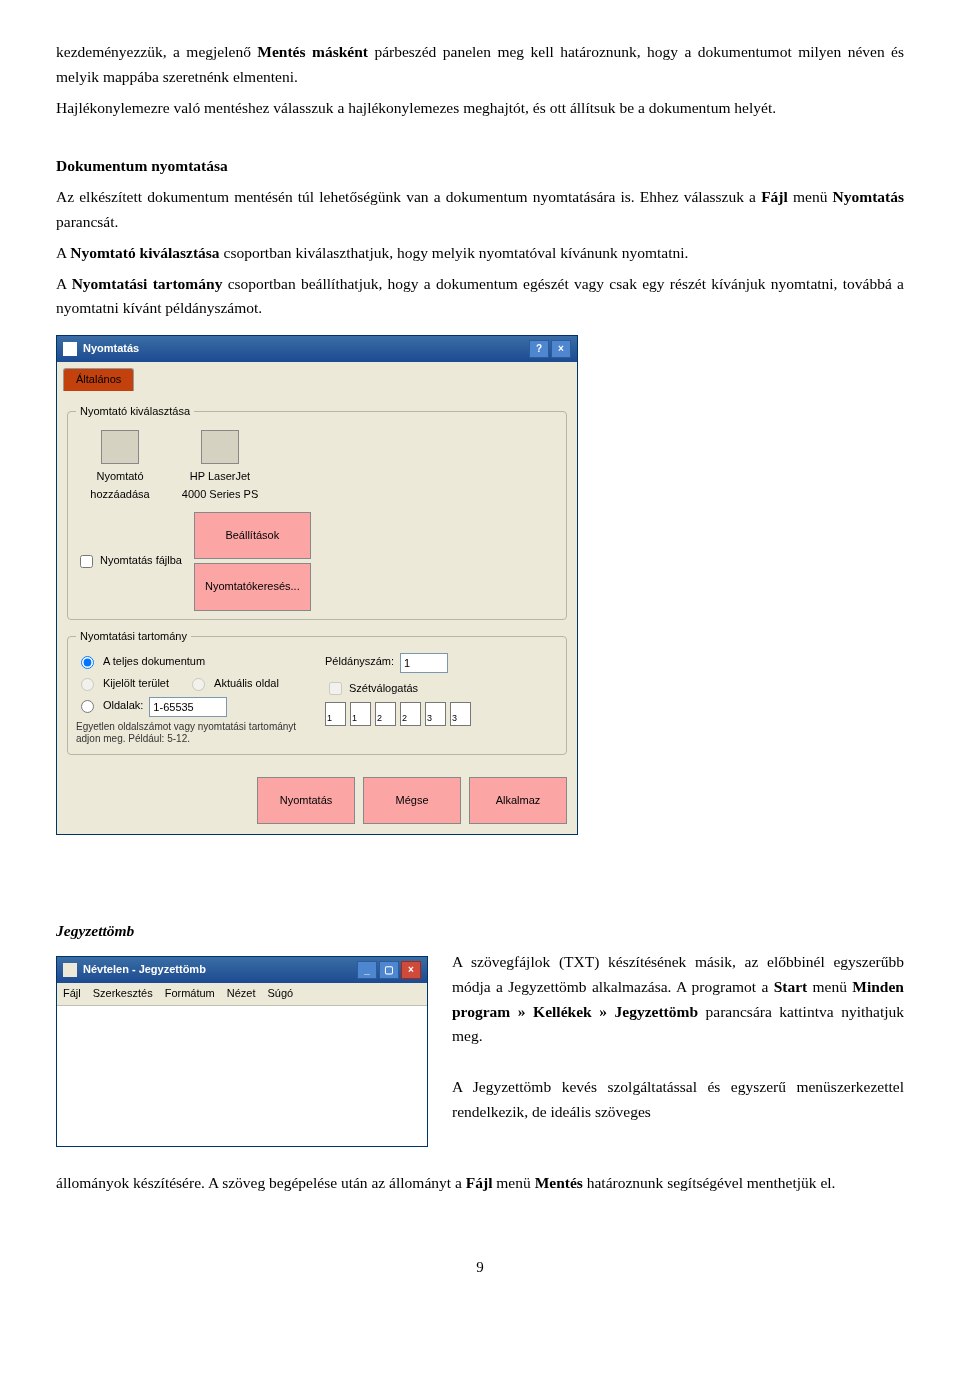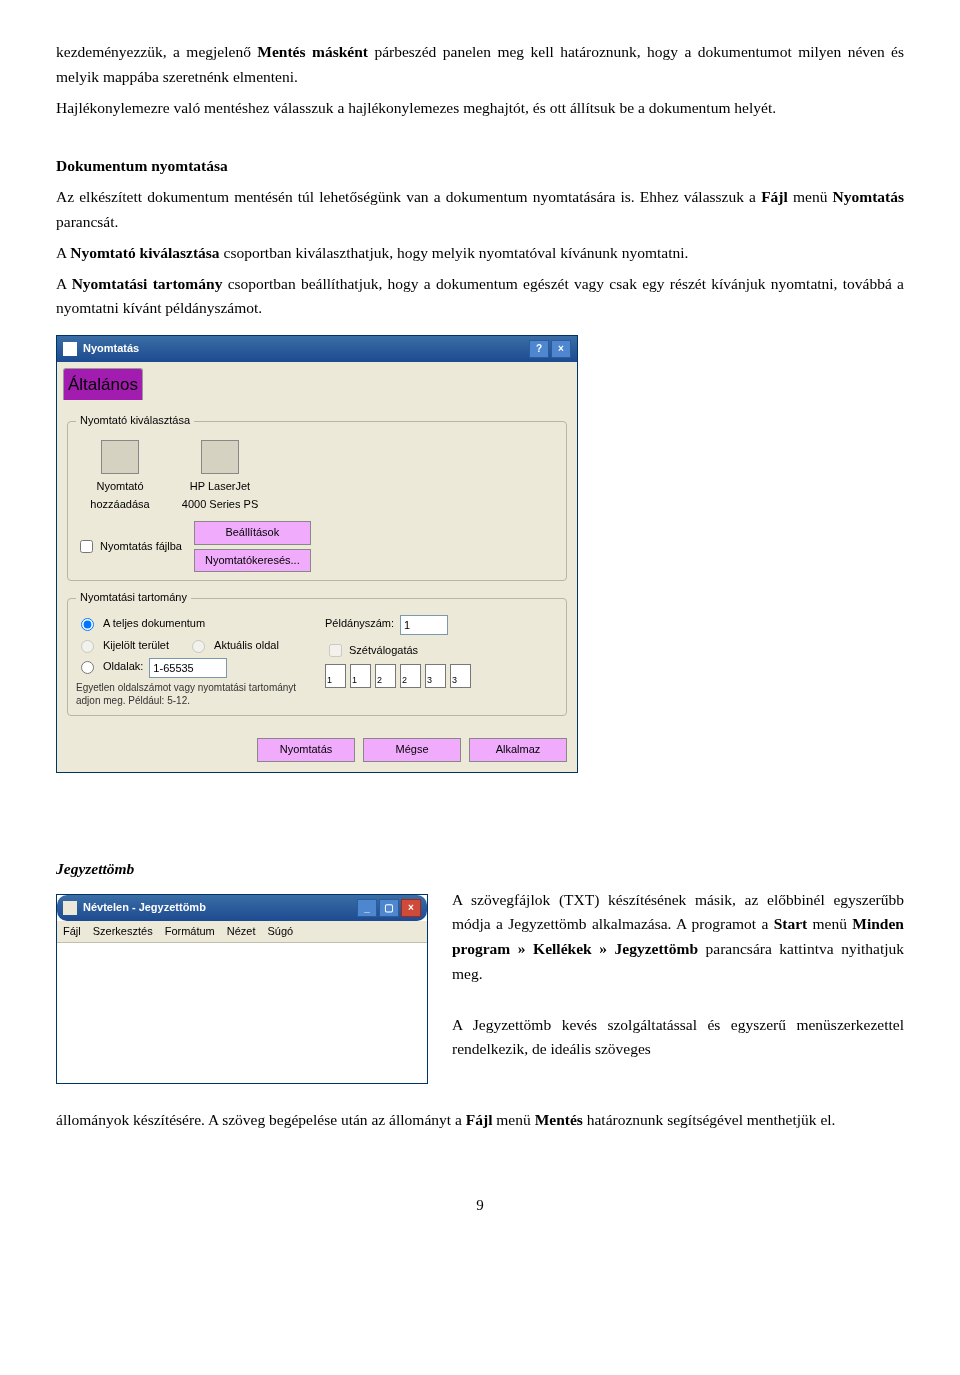--- a/index.html
+++ b/index.html
@@ -47,45 +47,45 @@
   .title-btn {
     width: 18px; height: 16px; background: #4e86d0;
     border: 1px solid #2a5c9c; color: #fff; font-size: 10px;
     display: flex; align-items: center; justify-content: center;
     font-weight: bold;
   }
   .tabstrip {
     background: #ece9d8; padding: 6px 6px 0 6px;
   }
   .tab {
-    display: inline-block; background: #a21caf;
+    display: inline-block; background: #c2410c;
     border: 1px solid #999; border-bottom: none;
-    padding: 2px 4px; font-size: 17px;
+    padding: 2px 12px; font-size: 11px;
     border-radius: 3px 3px 0 0;
   }
   .dlg-body { padding: 8px 10px 10px 10px; }
   fieldset {
     border: 1px solid #b6b6a8; border-radius: 4px;
     margin: 4px 0 8px 0; padding: 6px 8px 8px 8px;
   }
   legend { font-size: 11px; padding: 0 4px; }
   .icons-row { display: flex; gap: 20px; margin: 4px 4px 8px 4px; }
   .icon-block { text-align: center; width: 80px; }
   .icon-img {
     width: 36px; height: 32px; margin: 0 auto 4px auto;
     background: #d6d2c2; border: 1px solid #888;
   }
   .status-row { display: flex; align-items: center; gap: 12px; margin-top: 4px; }
   .status-left { width: 240px; }
   .status-left div { display: flex; gap: 10px; margin-bottom: 2px; }
   .status-left .lbl { width: 70px; }
   .chk { display: flex; align-items: center; gap: 4px; }
   .xp-btn {
-    background: #f0abfc; border: 1px solid #888;
-    padding: 2px 10px; font-size: 11px; min-width: 76px;
+    background: #fca5a5; border: 1px solid #888;
+    padding: 14px 10px; font-size: 11px; min-width: 76px;
     text-align: center; display: inline-block;
   }
   .range-row { display: flex; gap: 16px; }
   .range-col { flex: 1; }
   .radio-line { display: flex; align-items: flex-start; gap: 6px; margin: 2px 0; }
   .inline-radio { display: flex; gap: 18px; }
   .txt-input {
     border: 1px solid #7a98af; background: #fff;
     padding: 1px 3px; font-size: 11px; height: 16px;
   }
@@ -107,21 +107,20 @@
     font-size: 11px;
     float: left;
     margin: 6px 24px 24px 0;
     background: #fff;
   }
   .np-title {
     background: linear-gradient(#3a6ea5, #1d4a91);
     color: #fff; padding: 4px 6px;
     display: flex; justify-content: space-between; align-items: center;
     font-weight: bold;
-    border-radius: 10px;
   }
   .np-btns { display:flex; gap:2px; }
   .np-btn {
     width: 18px; height: 16px; background:#4e86d0;
     border:1px solid #2a5c9c; color:#fff; font-size:10px;
     display:flex; align-items:center; justify-content:center; font-weight:bold;
   }
   .np-btn.close { background:#d04a3a; border-color:#a02a1a; }
   .np-menu {
     background:#ece9d8; padding: 2px 6px; font-size:11px;

